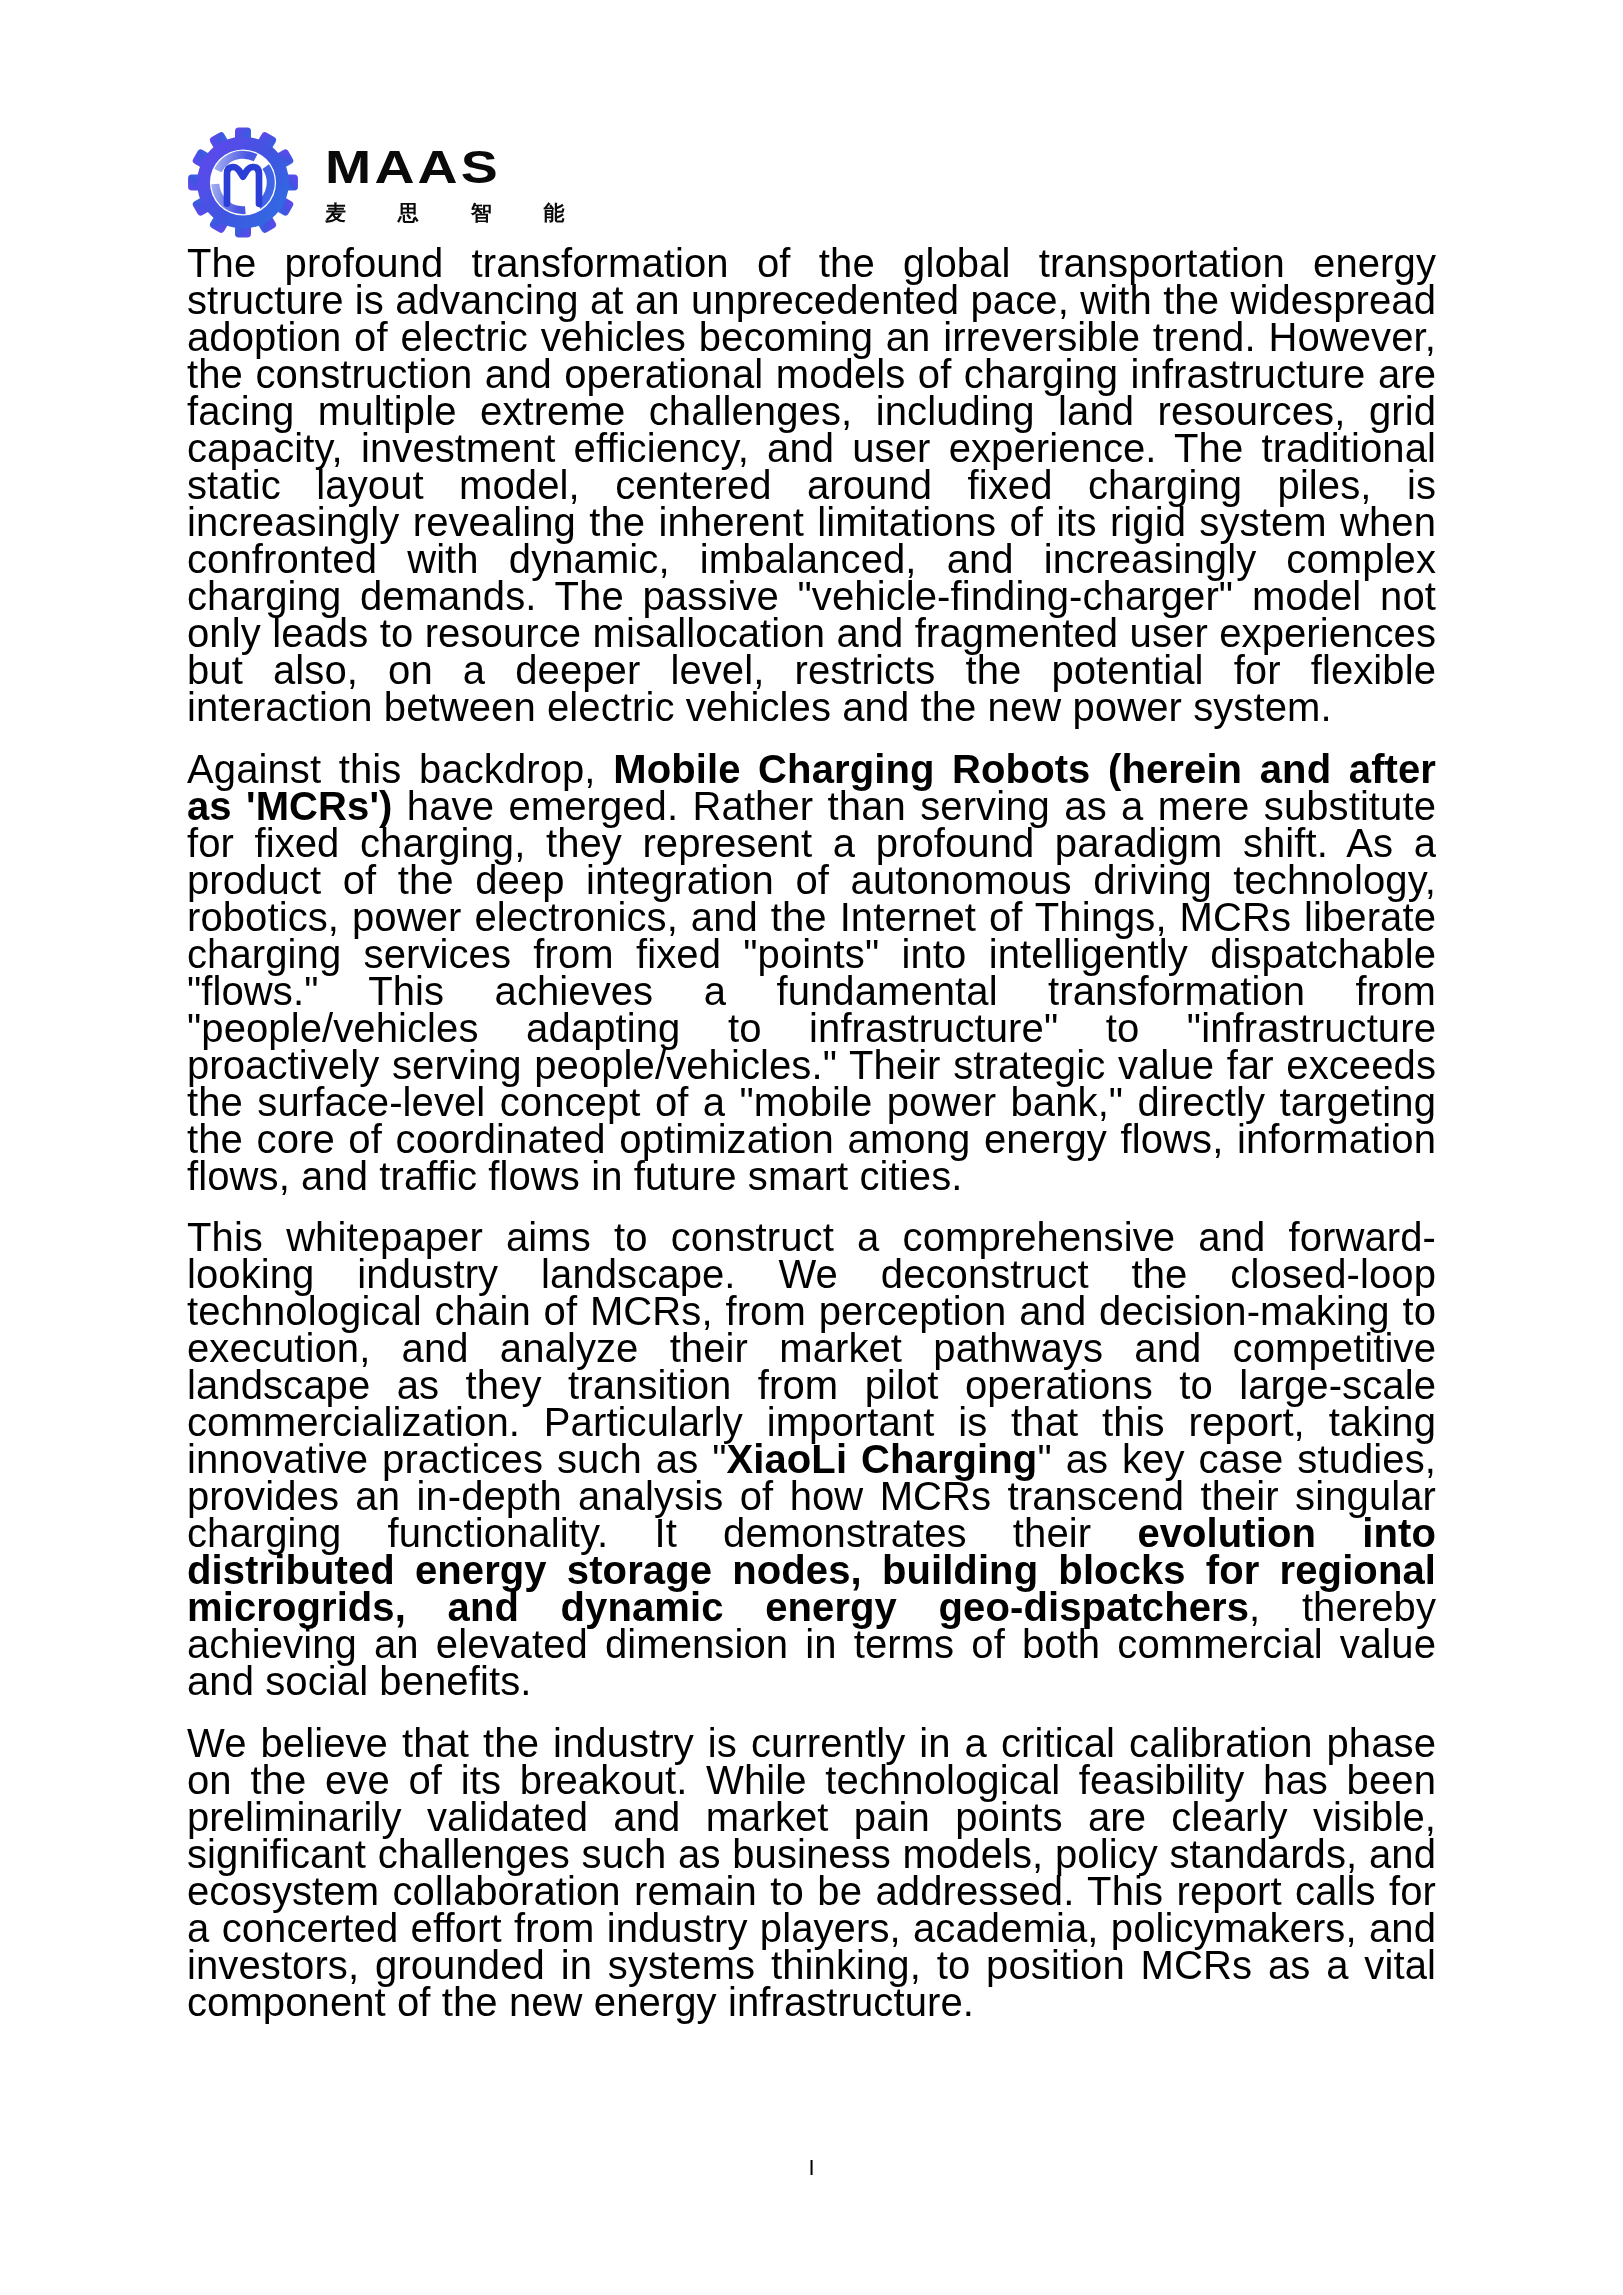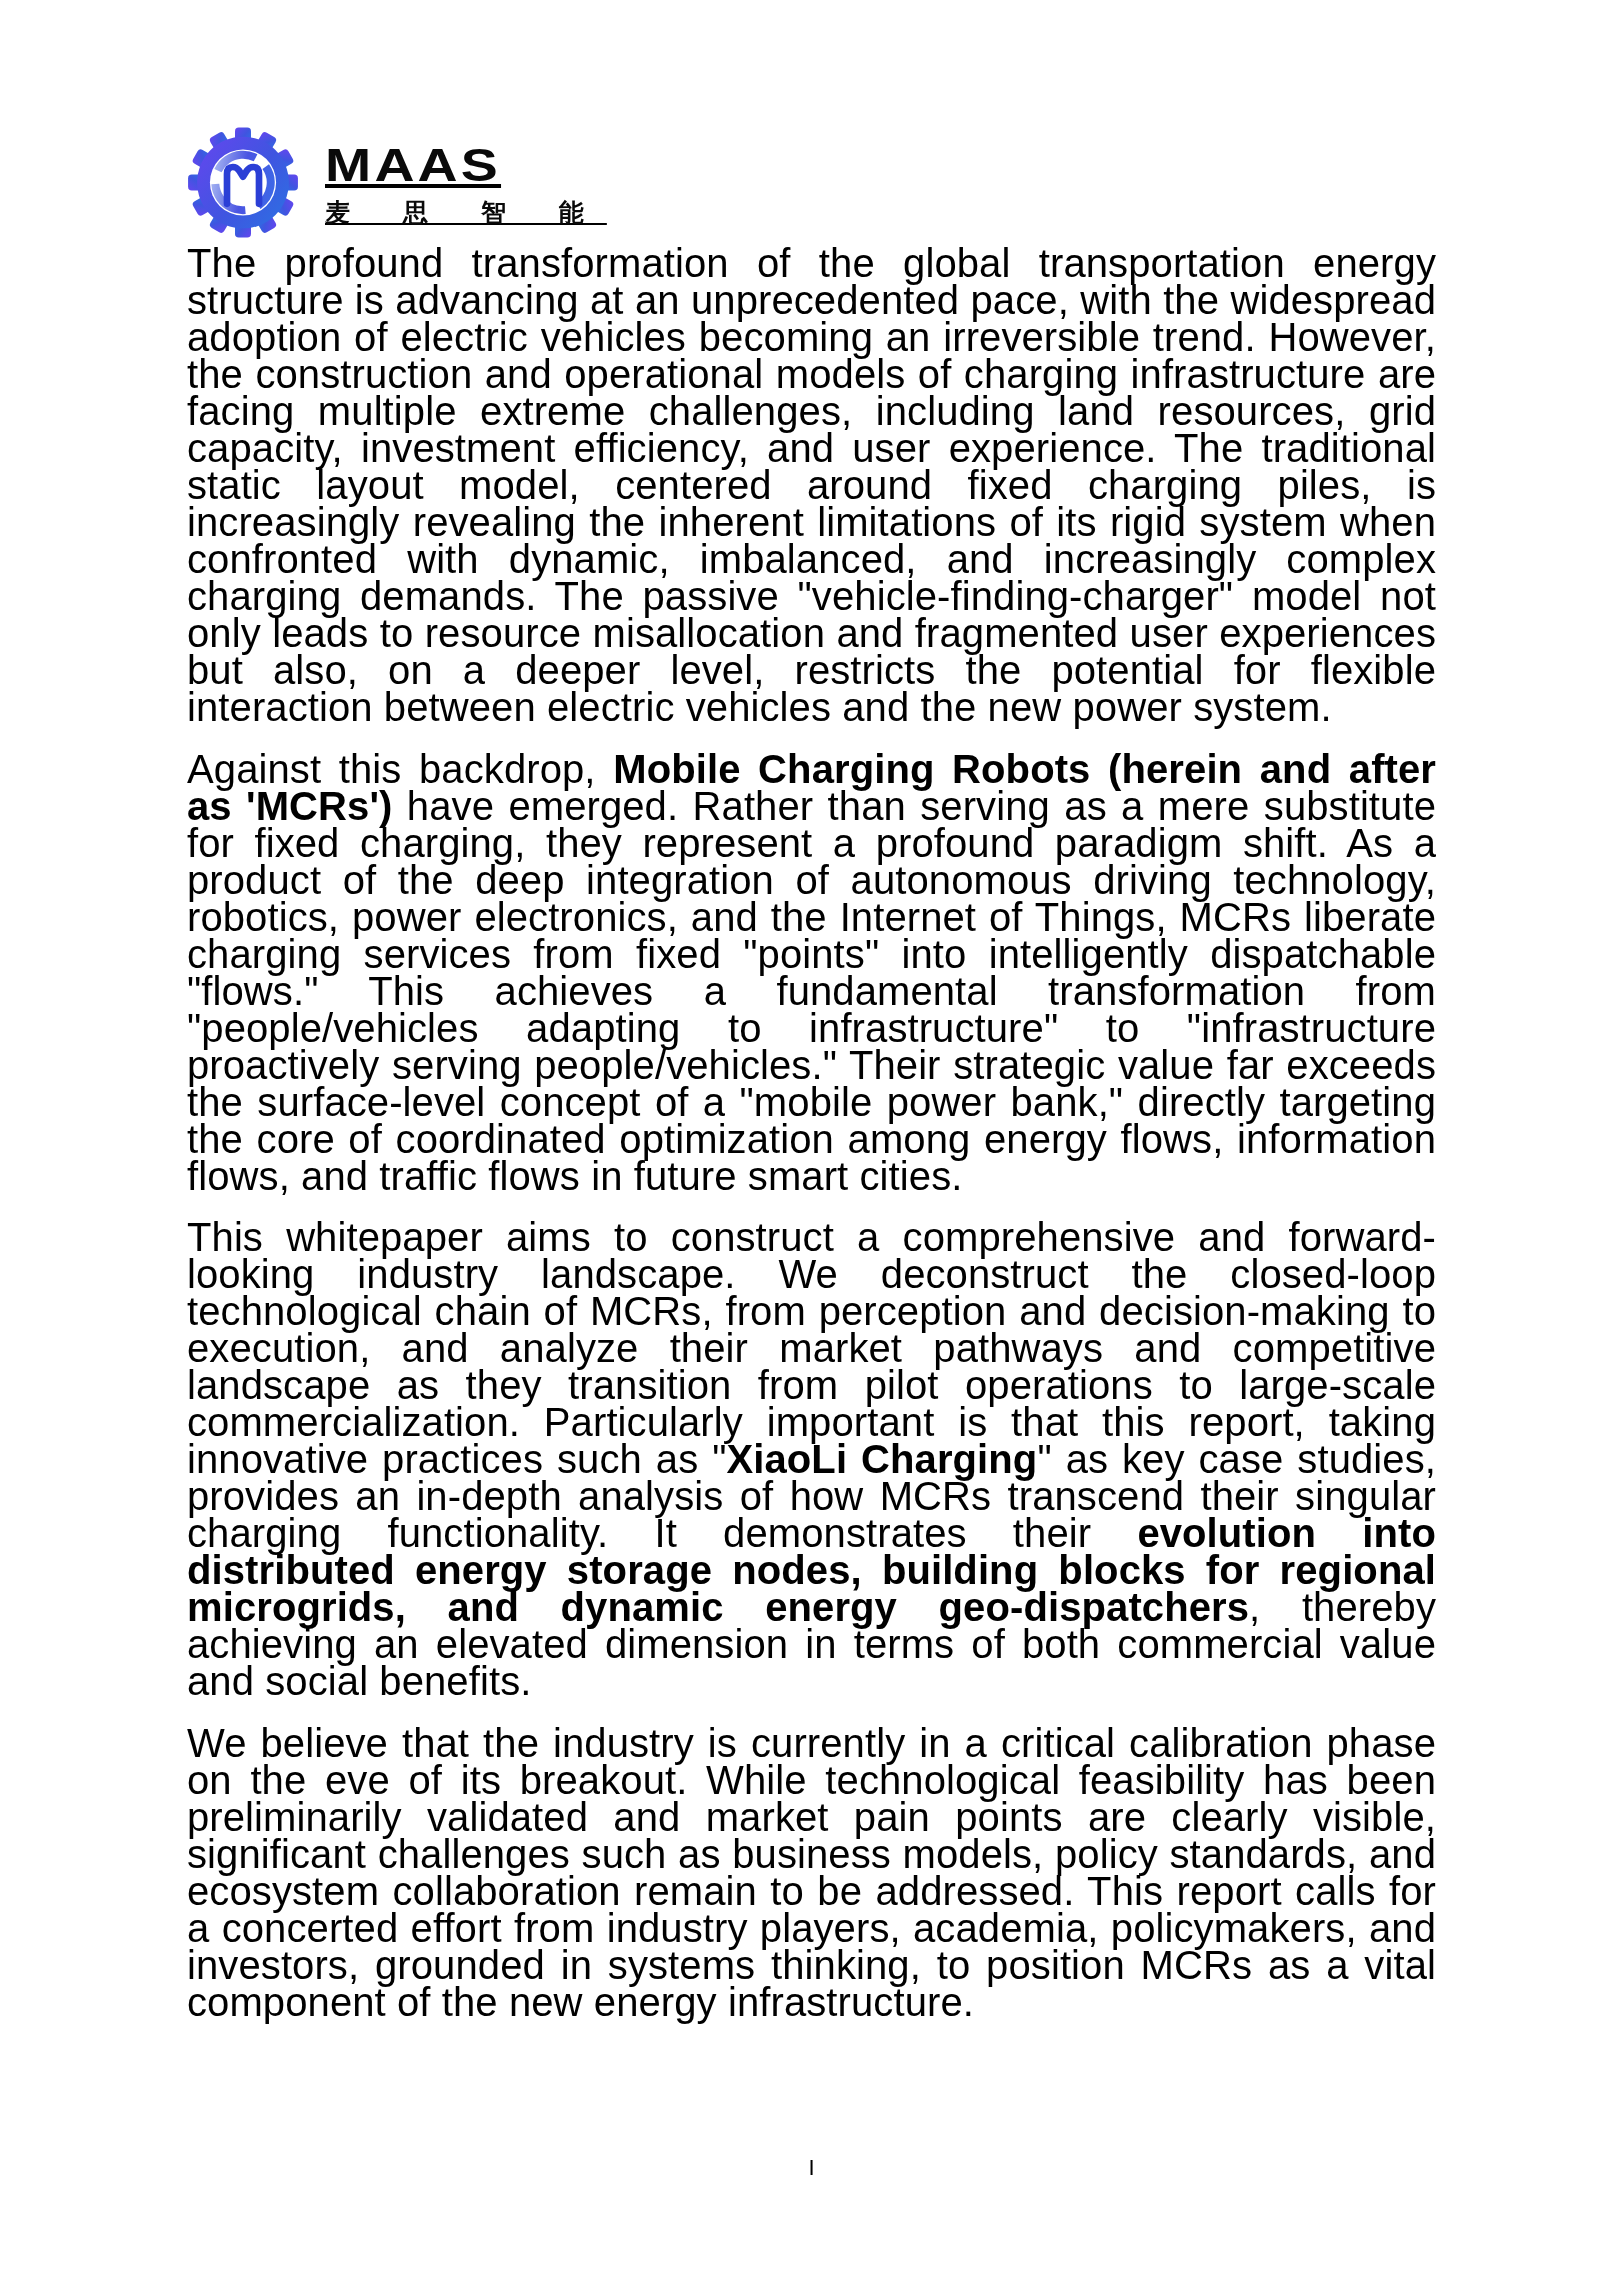--- a/index.html
+++ b/index.html
@@ -21,21 +21,20 @@
     left: 187px;
     top: 120px;
     width: 1249px;
   }
   
   .logo-row {
     display: flex;
     align-items: center;
     gap: 26px;
     height: 125px;
-    text-decoration: underline;
   }
   .gear-wrap {
     width: 112px;
     height: 117px;
     flex: 0 0 auto;
   }
   .brand-block {
     display: flex;
     flex-direction: column;
     justify-content: center;
@@ -44,21 +43,21 @@
     font-size: 47px;
     font-weight: 800;
     letter-spacing: 2.7px;
     line-height: 1;
     transform: scaleX(1.18);
     transform-origin: left center;
     color: #0a0a0a;
   }
   .brand-cn {
     margin-top: 12px;
-    font-size: 25px;
+    font-size: 21px;
     font-weight: 700;
     letter-spacing: 23px;
     line-height: 1;
     color: #0a0a0a;
   }
   
   .doc-title {
     margin: 21px 0 34px 0;
     text-align: center;
     font-size: 41px;

